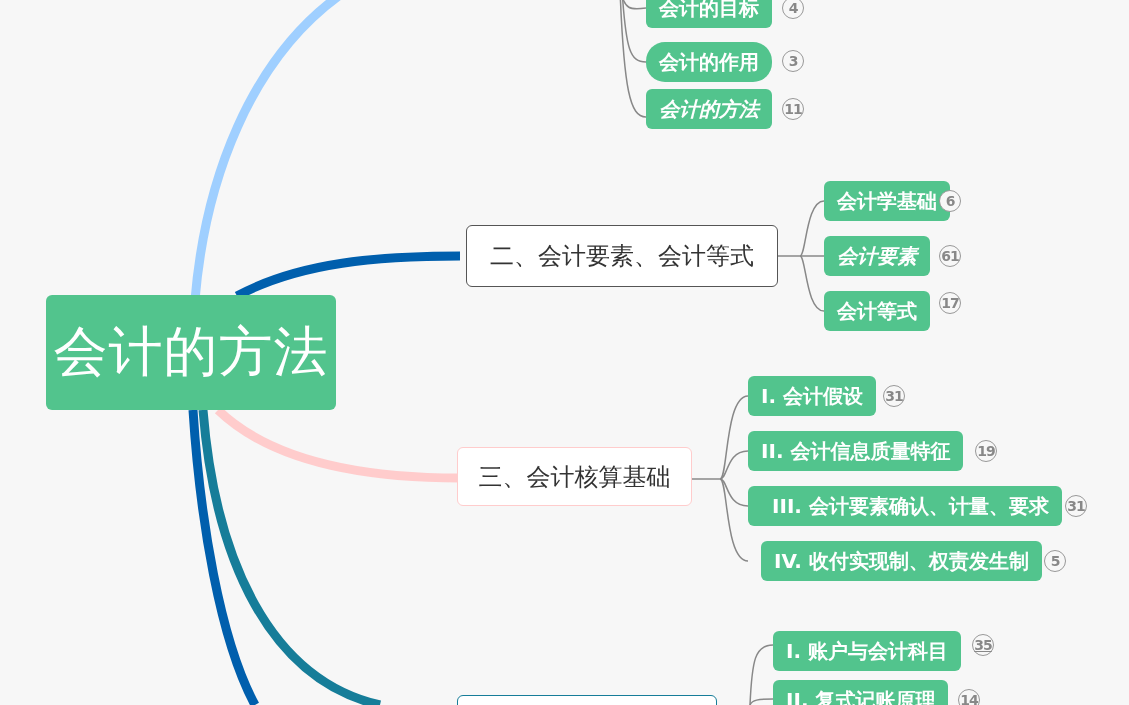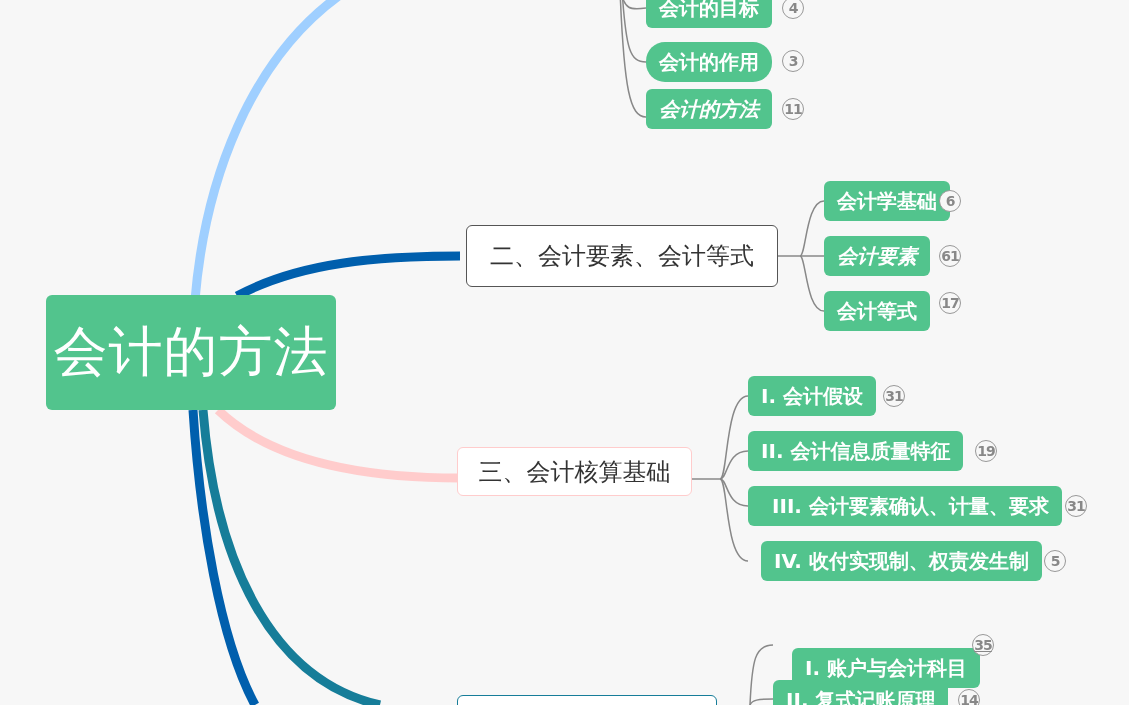--- a/index.html
+++ b/index.html
@@ -66,21 +66,21 @@
 <div class="badge" style="left:939px;top:190px;">6</div>
 <div class="leaf" style="left:824px;top:236px;font-style:italic;">
     <span>会计要素</span>
   </div>
 <div class="badge" style="left:939px;top:245px;">61</div>
 <div class="leaf" style="left:824px;top:291px;">
     <span>会计等式</span>
   </div>
 <div class="badge" style="left:939px;top:292px;">17</div>
 
-<div class="branch" style="left:457px;top:447px;width:235px;height:49px;border:1px solid #ffcccc;">
+<div class="branch" style="left:457px;top:447px;width:235px;height:59px;border:1px solid #ffcccc;">
     <span>三、会计核算基础</span>
   </div>
 <div class="leaf" style="left:748px;top:376px;">
     <span>I. 会计假设</span>
   </div>
 <div class="badge" style="left:883px;top:385px;">31</div>
 <div class="leaf" style="left:748px;top:431px;">
     <span>II. 会计信息质量特征</span>
   </div>
 <div class="badge" style="left:975px;top:440px;">19</div>
@@ -89,20 +89,20 @@
   </div>
 <div class="badge" style="left:1065px;top:495px;">31</div>
 <div class="leaf" style="left:748px;top:541px;margin-left:13px;">
     <span>IV. 收付实现制、权责发生制</span>
   </div>
 <div class="badge" style="left:1044px;top:550px;">5</div>
 
 <div class="branch" style="left:457px;top:695px;width:260px;height:60px;border:1px solid #167d99;">
     <span></span>
   </div>
-<div class="leaf" style="left:773px;top:648px;margin-left:19px;">
+<div class="leaf" style="left:773px;top:631px;">
     <span>I. 账户与会计科目</span>
   </div>
 <div class="badge" style="left:972px;top:634px;text-decoration:underline;">35</div>
 <div class="leaf" style="left:773px;top:680px;">
     <span>II. 复式记账原理</span>
   </div>
 <div class="badge" style="left:958px;top:689px;">14</div>
 
 </body></html>

